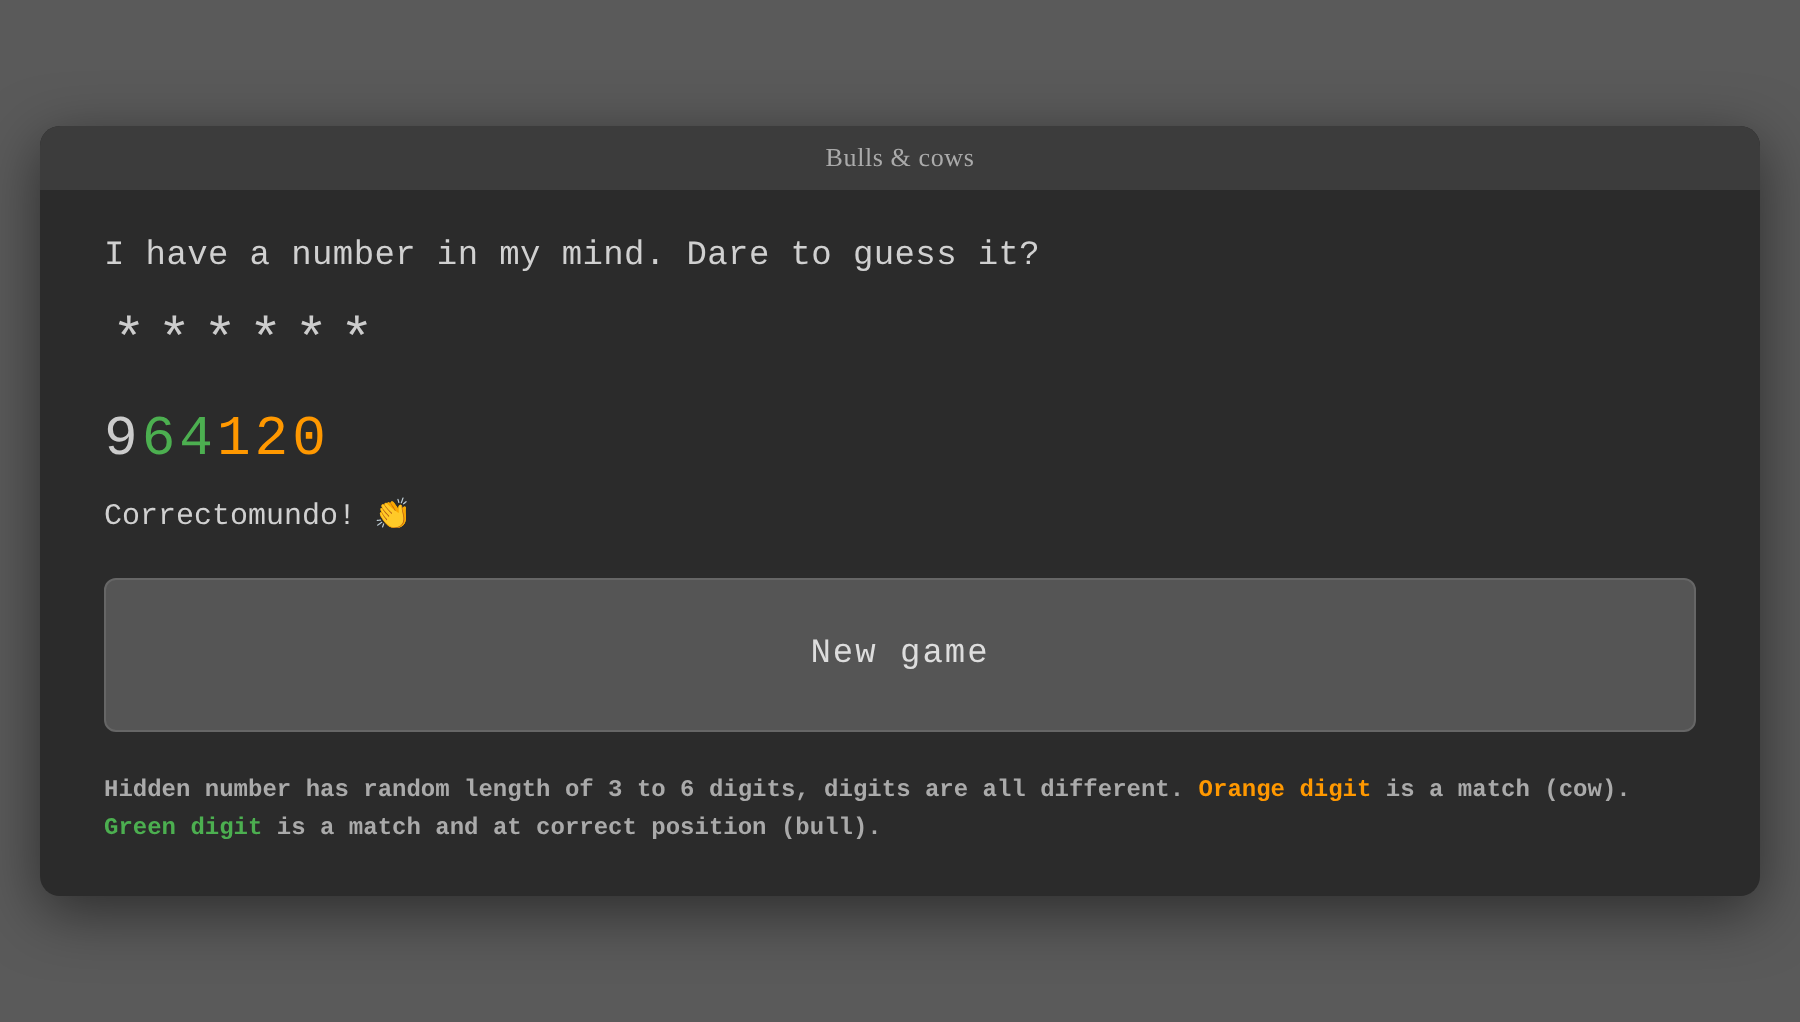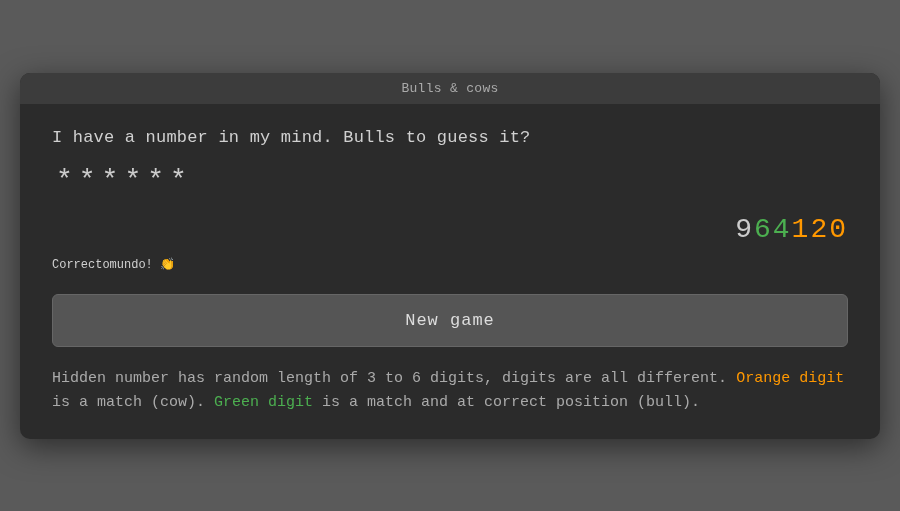--- a/index.html
+++ b/index.html
@@ -21,21 +21,21 @@
       overflow: hidden;
       box-shadow: 0 8px 30px rgba(0,0,0,0.5);
     }
 
     .title-bar {
       background: #3c3c3c;
       text-align: center;
       padding: 8px 0;
       color: #aaa;
       font-size: 13px;
-      font-family: Liberation Mono, monospace;
+      font-family: Liberation Serif, serif;
       letter-spacing: 0.3px;
     }
 
     .content {
       padding: 24px 32px 24px 32px;
       color: #ddd;
     }
 
     .intro {
       font-size: 17px;
@@ -47,71 +47,71 @@
     .hidden-number {
       font-size: 28px;
       color: #ccc;
       margin-bottom: 18px;
       letter-spacing: 6px;
       margin-left: 4px;
     }
 
     .guesses {
       margin-bottom: 12px;
-      text-align: right;
     }
 
     .guess-row {
       font-size: 28px;
       margin-bottom: 4px;
       letter-spacing: 2px;
     }
 
     .d-white { color: #cccccc; }
     .d-green { color: #4caf50; }
     .d-orange { color: #ff9800; }
 
     .correctomundo {
-      font-size: 12px;
+      font-size: 15px;
       color: #d0d0d0;
       margin-bottom: 22px;
     }
 
     .new-game-btn {
       width: 100%;
-      padding: 16px 0;
+      padding: 28px 0;
       background: #555;
       border: 1px solid #666;
       border-radius: 6px;
       color: #ddd;
       font-family: 'Courier New', Courier, monospace;
       font-size: 17px;
       cursor: pointer;
       letter-spacing: 1px;
       margin-bottom: 20px;
     }
 
     .footer-text {
-      font-size: 15px;
+      font-size: 12px;
       color: #aaa;
       line-height: 1.6;
+      font-weight: bold;
     }
 
     .footer-text .orange { color: #ff9800; }
     .footer-text .green { color: #4caf50; }
   </style>
 </head>
 <body>
 
 <div class="window">
   <div class="title-bar">
     <span>Bulls &amp; cows</span>
   </div>
   <div class="content">
-    <div class="intro">I have a number in my mind. Bulls to guess it?</div>
+    <div class="intro">I have a number in my mind. Dare to guess it?</div>
     <div class="hidden-number">******</div>
 
     <div class="guesses">
 
       <div class="guess-row">
         <span class="d-white">9</span><span class="d-green">6</span><span class="d-green">4</span><span class="d-orange">1</span><span class="d-orange">2</span><span class="d-orange">0</span>
       </div>
 
 
 

